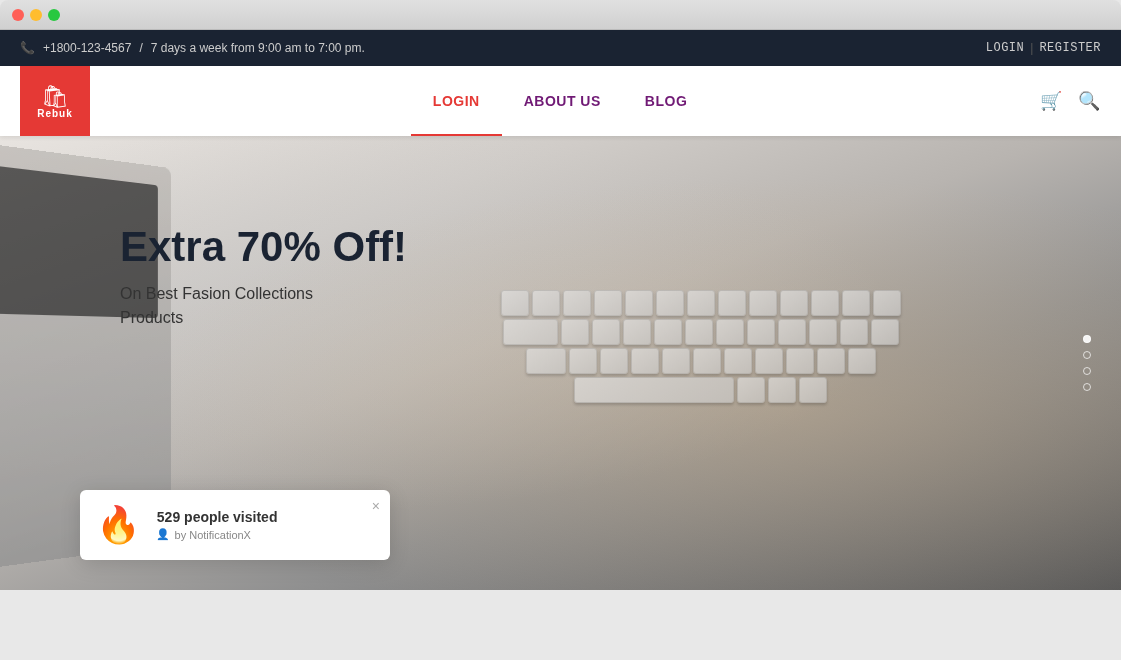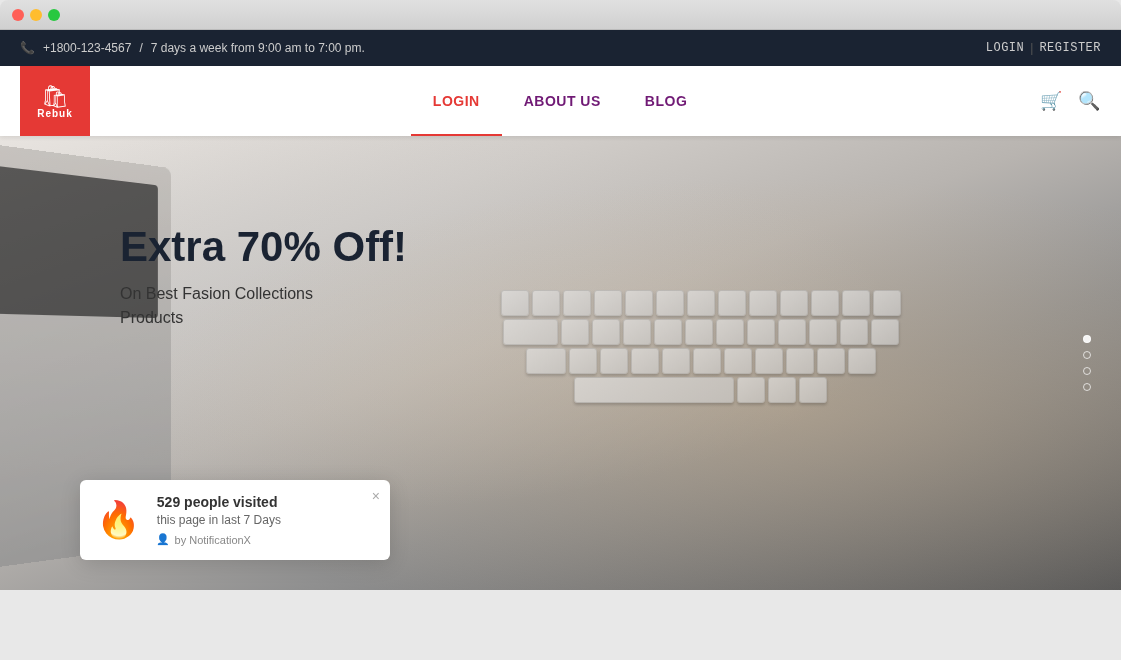--- a/index.html
+++ b/index.html
@@ -447,21 +447,20 @@
     <div class="slider-dot active"></div>
     <div class="slider-dot"></div>
     <div class="slider-dot"></div>
     <div class="slider-dot"></div>
   </div>
 
   <div class="notification-card">
     <span class="notif-icon">🔥</span>
     <div class="notif-content">
       <div class="notif-title">529 people visited</div>
-      <div class="notif-subtitle">this page in last 7 Days</div>
       <div class="notif-footer">
         <span class="user-icon-small">👤</span>
         <span>by NotificationX</span>
       </div>
     </div>
     <span class="notif-close">×</span>
   </div>
 </div>
 
 </body></html>

